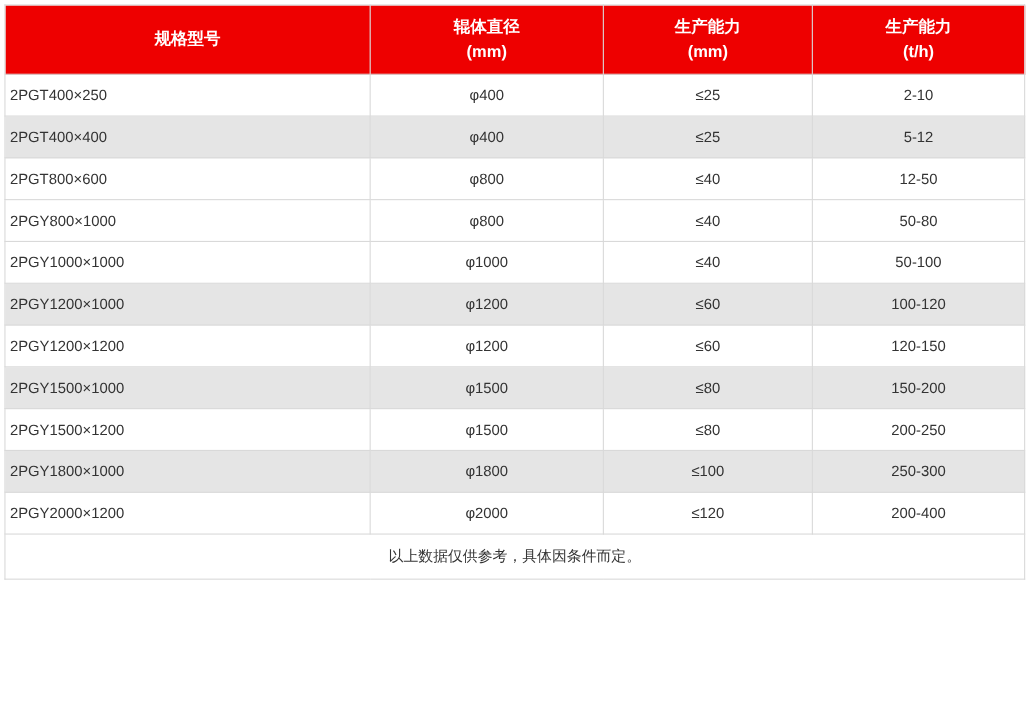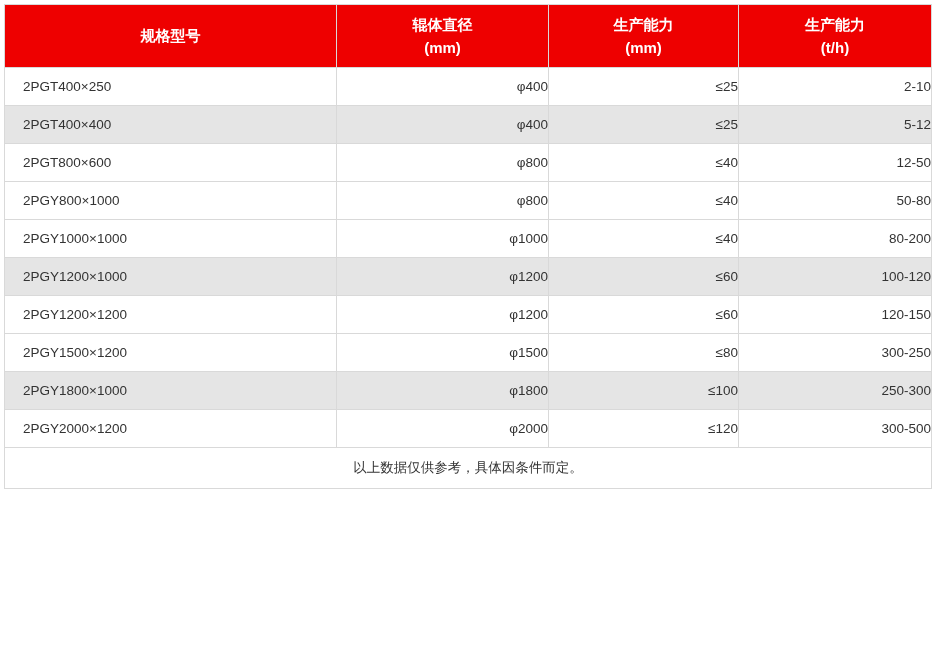--- a/index.html
+++ b/index.html
@@ -41,28 +41,28 @@
     text-align: center;
     vertical-align: middle;
     line-height: 1.55;
   }
   thead th .unit {
     display: block;
     font-weight: bold;
   }
   tbody td {
     height: 37px;
-    text-align: right;
+    text-align: center;
     vertical-align: middle;
     font-size: 13.5px;
     color: #333333;
   }
   tbody td.col-model {
     text-align: left;
-    padding-left: 18px;
+    padding-left: 4px;
   }
   tbody tr.odd td {
     background: #ffffff;
   }
   tbody tr.even td {
     background: #e5e5e5;
   }
   tfoot td {
     height: 40px;
     text-align: center;
@@ -128,51 +128,57 @@
       <tr class="odd">
         <td class="col-model">2PGY800×1000</td>
         <td>φ800</td>
         <td>≤40</td>
         <td>50-80</td>
       </tr>
       <tr class="odd">
         <td class="col-model">2PGY1000×1000</td>
         <td>φ1000</td>
         <td>≤40</td>
-        <td>80-200</td>
+        <td>50-100</td>
       </tr>
       <tr class="even">
         <td class="col-model">2PGY1200×1000</td>
         <td>φ1200</td>
         <td>≤60</td>
         <td>100-120</td>
       </tr>
       <tr class="odd">
         <td class="col-model">2PGY1200×1200</td>
         <td>φ1200</td>
         <td>≤60</td>
         <td>120-150</td>
       </tr>
+      <tr class="even">
+        <td class="col-model">2PGY1500×1000</td>
+        <td>φ1500</td>
+        <td>≤80</td>
+        <td>150-200</td>
+      </tr>
       <tr class="odd">
         <td class="col-model">2PGY1500×1200</td>
         <td>φ1500</td>
         <td>≤80</td>
-        <td>300-250</td>
+        <td>200-250</td>
       </tr>
       <tr class="even">
         <td class="col-model">2PGY1800×1000</td>
         <td>φ1800</td>
         <td>≤100</td>
         <td>250-300</td>
       </tr>
       <tr class="odd">
         <td class="col-model">2PGY2000×1200</td>
         <td>φ2000</td>
         <td>≤120</td>
-        <td>300-500</td>
+        <td>200-400</td>
       </tr>
     </tbody>
     <tfoot>
       <tr>
         <td colspan="4">以上数据仅供参考，具体因条件而定。</td>
       </tr>
     </tfoot>
   </table>
 </div>
 

